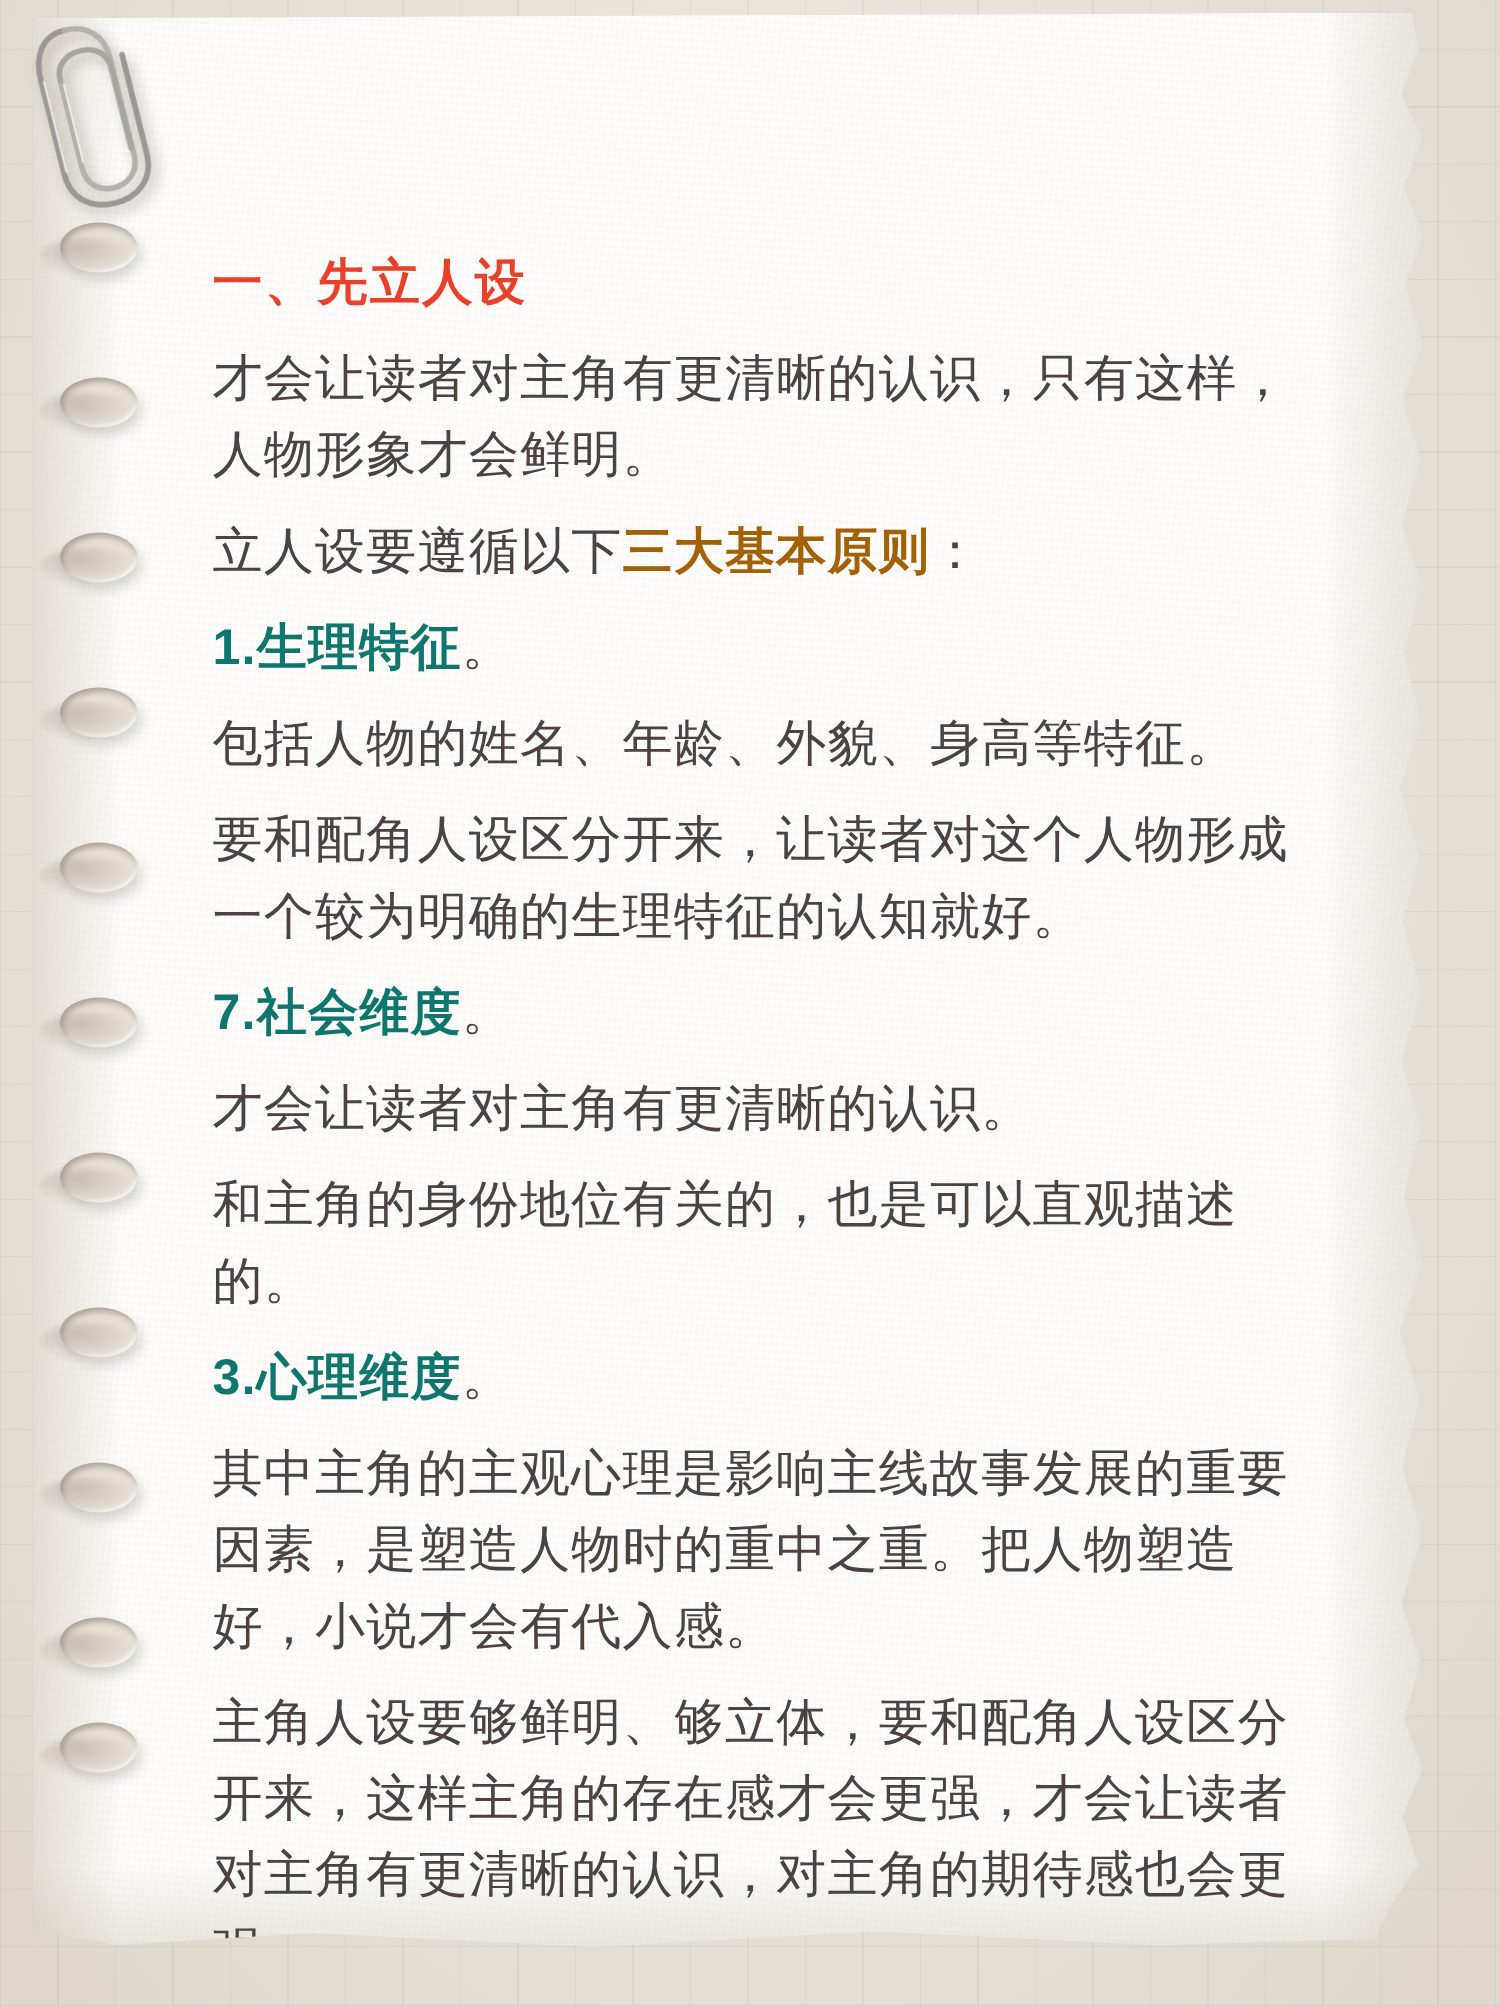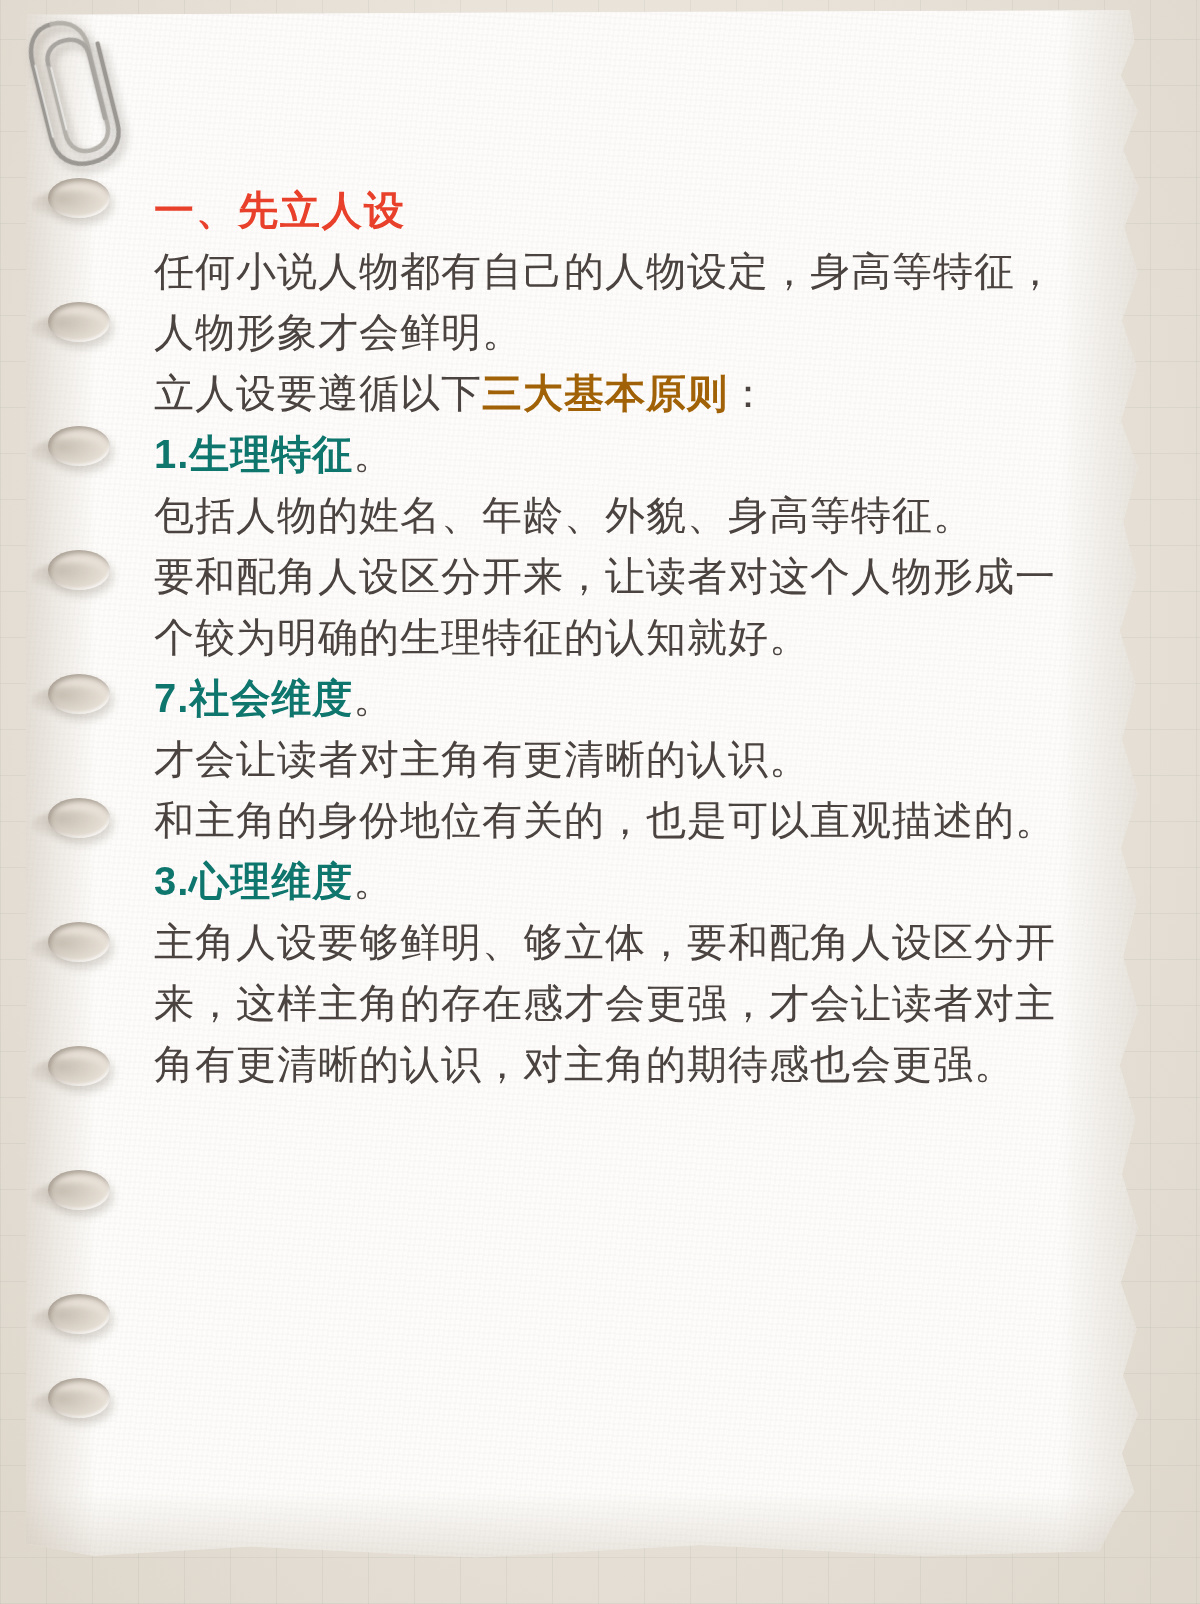--- a/index.html
+++ b/index.html
@@ -144,56 +144,57 @@
   }
   .sub {
     color: #0f766e;
     font-weight: 700;
   }
   .inline-red {
     color: #a16207;
     font-weight: 700;
   }
   .para {
-    margin: 0;
+    margin: 16px;
   }
   .para + .para { margin-top: 0; }
 </style>
 </head>
 <body>
 
 <div class="backdrop"></div>
 
 <div class="sheet">
   <div class="sheet-texture"></div>
   <div class="sheet-shade"></div>
 
   <div class="content">
 
     <p class="line para heading">一、先立人设</p>
 
-    <p class="line para">任何小说人物都有自己的人物设定，身高等特征，人物形象才会鲜明。</p>
+    <p class="line para">才会让读者对主角有更清晰的认识，只有这样，人物形象才会鲜明。</p>
 
     <p class="line para"><span>立人设要遵循以下</span><span class="inline-red">三大基本原则</span><span>：</span></p>
 
     <p class="line para"><span class="sub">1.生理特征</span><span>。</span></p>
 
     <p class="line para">包括人物的姓名、年龄、外貌、身高等特征。</p>
 
     <p class="line para">要和配角人设区分开来，让读者对这个人物形成一个较为明确的生理特征的认知就好。</p>
 
     <p class="line para"><span class="sub">7.社会维度</span><span>。</span></p>
 
     <p class="line para">才会让读者对主角有更清晰的认识。</p>
 
     <p class="line para">和主角的身份地位有关的，也是可以直观描述的。</p>
 
     <p class="line para"><span class="sub">3.心理维度</span><span>。</span></p>
 
 
+    <p class="line para">其中主角的主观心理是影响主线故事发展的重要因素，是塑造人物时的重中之重。把人物塑造好，小说才会有代入感。</p>
 
     <p class="line para">主角人设要够鲜明、够立体，要和配角人设区分开来，这样主角的存在感才会更强，才会让读者对主角有更清晰的认识，对主角的期待感也会更强。</p>
 
   </div>
 </div>
 
 <div class="holes">
   <div class="hole" style="top:0px"></div>
   <div class="hole" style="top:124px"></div>
   <div class="hole" style="top:248px"></div>

